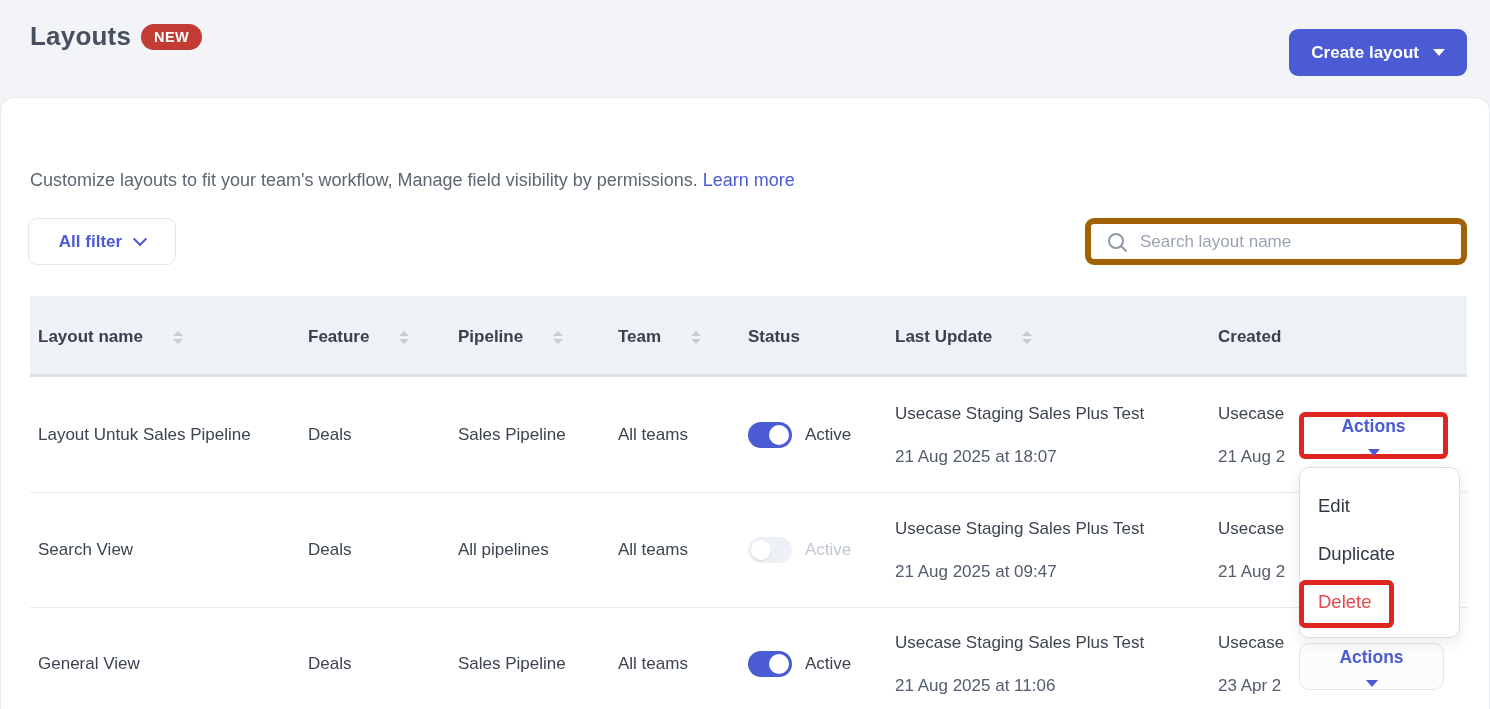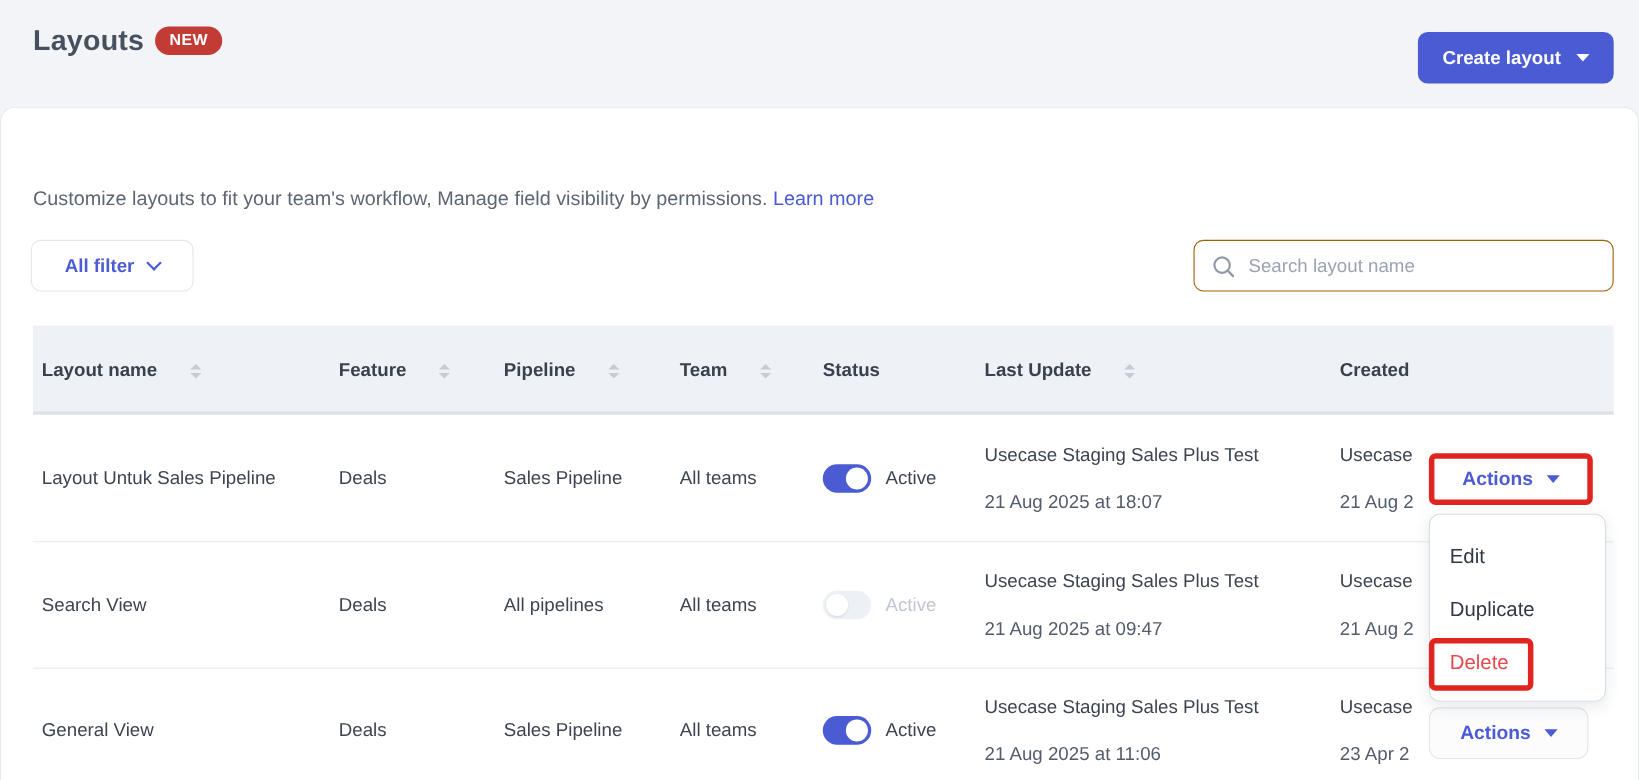--- a/index.html
+++ b/index.html
@@ -43,21 +43,21 @@
     background:#fff; border:1px solid #e3e6eb; border-radius:9px;
     display:flex; align-items:center; justify-content:center; gap:13px; cursor:pointer;
     font-family:inherit; font-size:17px; font-weight:700; color:#4a5bd3;
   }
   .chevron {
     width:10px; height:10px; border-right:2.5px solid #4a5bd3; border-bottom:2.5px solid #4a5bd3;
     transform:rotate(45deg) translate(-2px,-2px); display:inline-block;
   }
   .search-box {
     position:absolute; left:1085px; top:218px; width:382px; height:47px;
-    background:#fff; border:1px solid #a16207; border-radius:9px;
+    background:#fff; border:6px solid #a16207; border-radius:9px;
     display:flex; align-items:center; padding:0 14px; gap:11px;
   }
   .search-box input {
     border:none; outline:none; flex:1; font-family:inherit; font-size:17px; color:#3c4450; background:transparent;
   }
   .search-box input::placeholder { color:#9aa3b1; }
   
   .thead {
     position:absolute; left:30px; top:296px; width:1437px; height:81px;
     background:#eef1f5; border-bottom:3px solid #dee2e8;
@@ -80,21 +80,21 @@
   .toggle { position:absolute; width:44px; height:26px; border-radius:999px; background:#4a5bd3; cursor:pointer; }
   .toggle .knob { position:absolute; top:3px; width:20px; height:20px; border-radius:50%; background:#fff; right:3px; }
   .toggle.off { background:#edf0f4; }
   .toggle.off .knob { left:3px; right:auto; box-shadow:0 1px 2px rgba(0,0,0,.10); }
   .status-label { position:absolute; font-size:17px; color:#3c4450; }
   .status-label.muted { color:#c0c7d1; }
   
   .actions-link {
     display:flex; align-items:center; justify-content:center; gap:12px; width:100%; height:100%;
     background:transparent; border:none; cursor:pointer;
-    font-family:inherit; font-size:17.5px; font-weight:700; color:#4a5bd3;
+    font-family:inherit; font-size:17.5px; font-weight:700; color:#4a5bd3;flex-direction:column;
   }
   .red-box { position:absolute; border:5px solid #e0241f; border-radius:6px; background:transparent; z-index:6; }
   .rb-actions { left:1299px; top:412px; width:149px; height:47px; }
   .menu {
     position:absolute; left:1299px; top:467px; width:161px; height:171px;
     background:#fff; border:1px solid #dadfe5; border-radius:10px;
     box-shadow:0 4px 14px rgba(40,50,70,.10); z-index:4;
     display:flex; flex-direction:column; padding:27px 0 0 18px; gap:26px;
   }
   .menu-item { font-size:18.5px; color:#2f3844; cursor:pointer; line-height:22px; }

